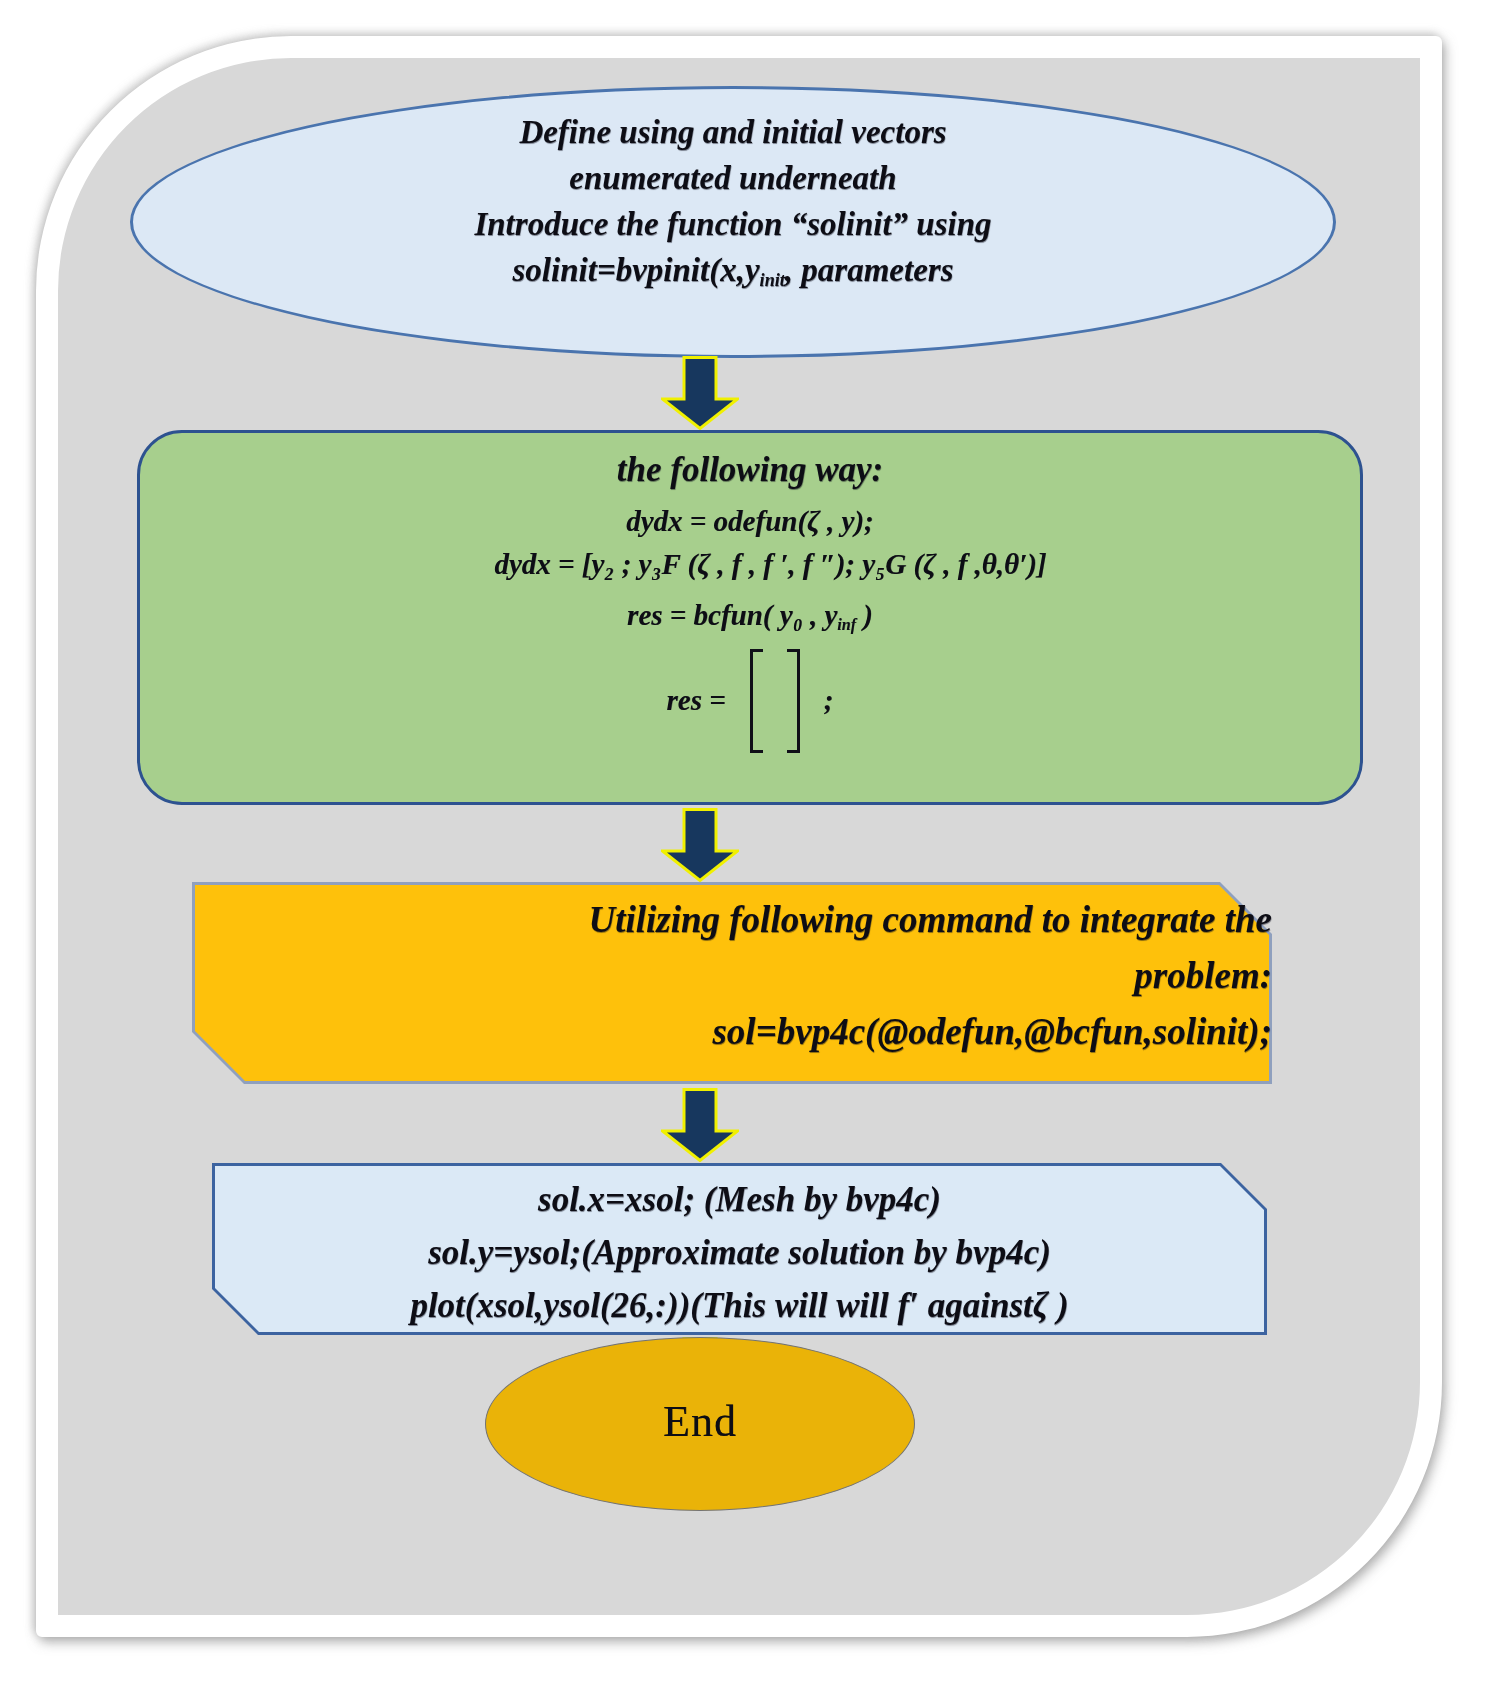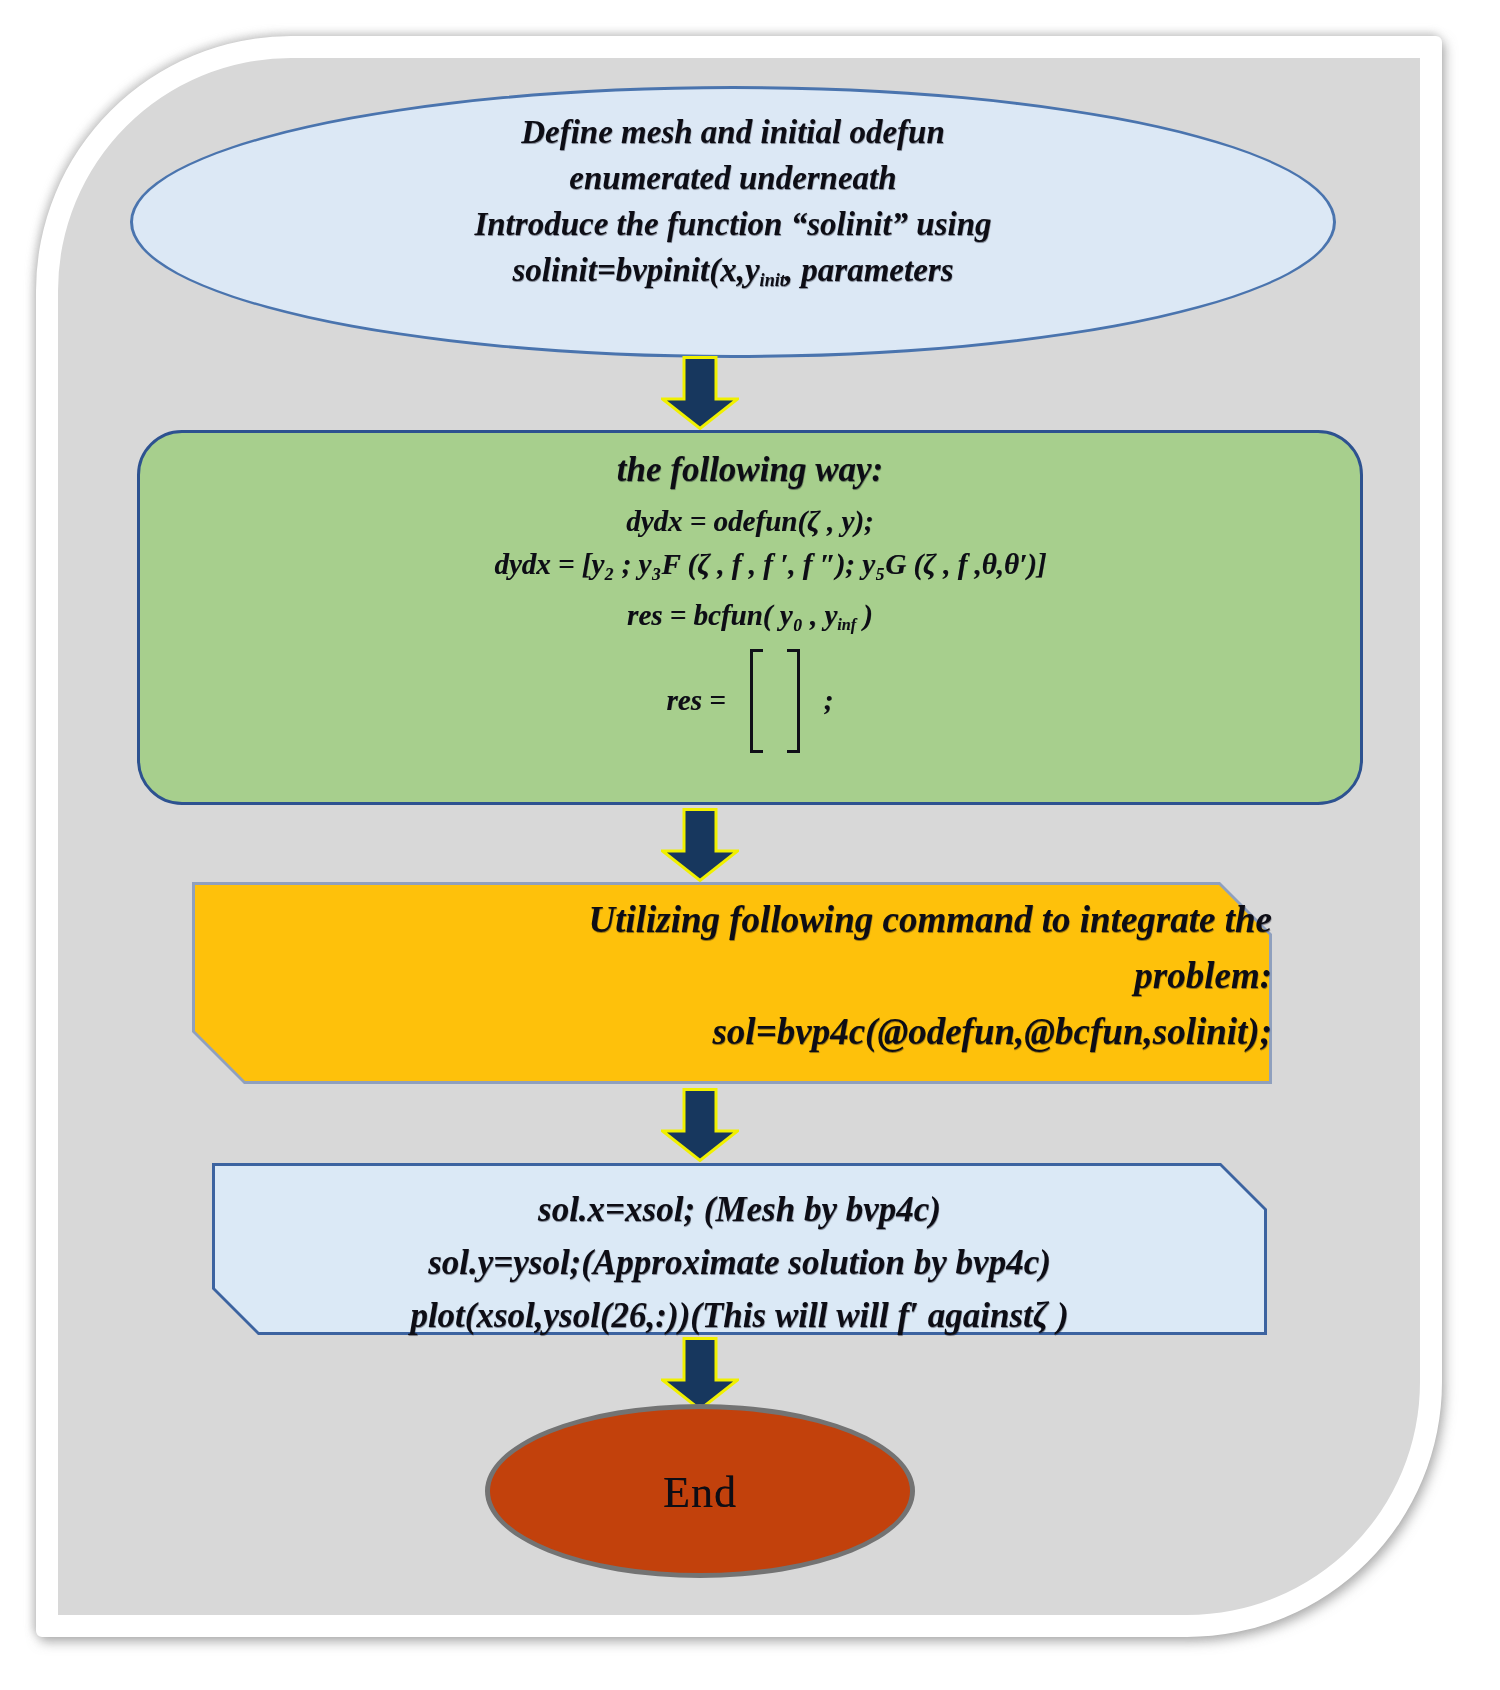--- a/index.html
+++ b/index.html
@@ -45,43 +45,43 @@
   .integrate .edge{inset:0;background:#8fa0be;
     clip-path:polygon(0 0,calc(100% - 52px) 0,100% 52px,100% 100%,52px 100%,0 calc(100% - 52px));}
   .integrate .fill{inset:3px;background:#fec10b;
     clip-path:polygon(0 0,calc(100% - 50px) 0,100% 50px,100% 100%,50px 100%,0 calc(100% - 50px));}
   .integrate .txt{position:relative;font-size:37px;line-height:56px;padding-top:10px;text-align:right;}
   .output{left:212px;top:1163px;width:1055px;height:172px;}
   .output .edge{inset:0;background:#3c63a0;
     clip-path:polygon(0 0,calc(100% - 46px) 0,100% 46px,100% 100%,46px 100%,0 calc(100% - 46px));}
   .output .fill{inset:3px;background:#dbe9f6;
     clip-path:polygon(0 0,calc(100% - 44px) 0,100% 44px,100% 100%,44px 100%,0 calc(100% - 44px));}
-  .output .txt{position:relative;font-size:35px;line-height:53px;padding-top:20px;}
+  .output .txt{position:relative;font-size:35px;line-height:53px;padding-top:10px;}
   
   .end{
-    left:485px;top:1404px;width:430px;height:174px;border-radius:50%;
-    background:#c2410c;border:5px solid #737373;
+    left:485px;top:1337px;width:430px;height:174px;border-radius:50%;
+    background:#eab308;border:1px solid #737373;
   }
   .end .txt{font-style:normal;font-weight:400;font-size:44px;line-height:168px;letter-spacing:1px;
     text-shadow:.4px .4px .5px rgba(0,0,0,.5);}
   .arrow{position:absolute;width:78px;height:74px;}
   .a1{left:661px;top:356px;}
   .a2{left:661px;top:808px;}
   .a3{left:661px;top:1088px;}
   .a4{left:661px;top:1337px;}
 </style>
 </head>
 <body>
 
 <div class="canvas">
   <div class="card"></div>
 
   <div class="node start">
     <div class="txt">
-      <div>Define mesh and initial odefun</div>
+      <div>Define using and initial vectors</div>
       <div>enumerated underneath</div>
       <div>Introduce the function “solinit” using</div>
       <div><span>solinit=bvpinit(x,y</span><sub>init</sub><span>, parameters</span></div>
     </div>
   </div>
 
   <svg class="arrow a1" viewBox="0 0 78 74">
     <polygon points="23,1.5 55,1.5 55,43 76.5,43 39,72.5 1.5,43 23,43" fill="#17375e" stroke="#f0f000" stroke-width="3"></polygon>
   </svg>
 

